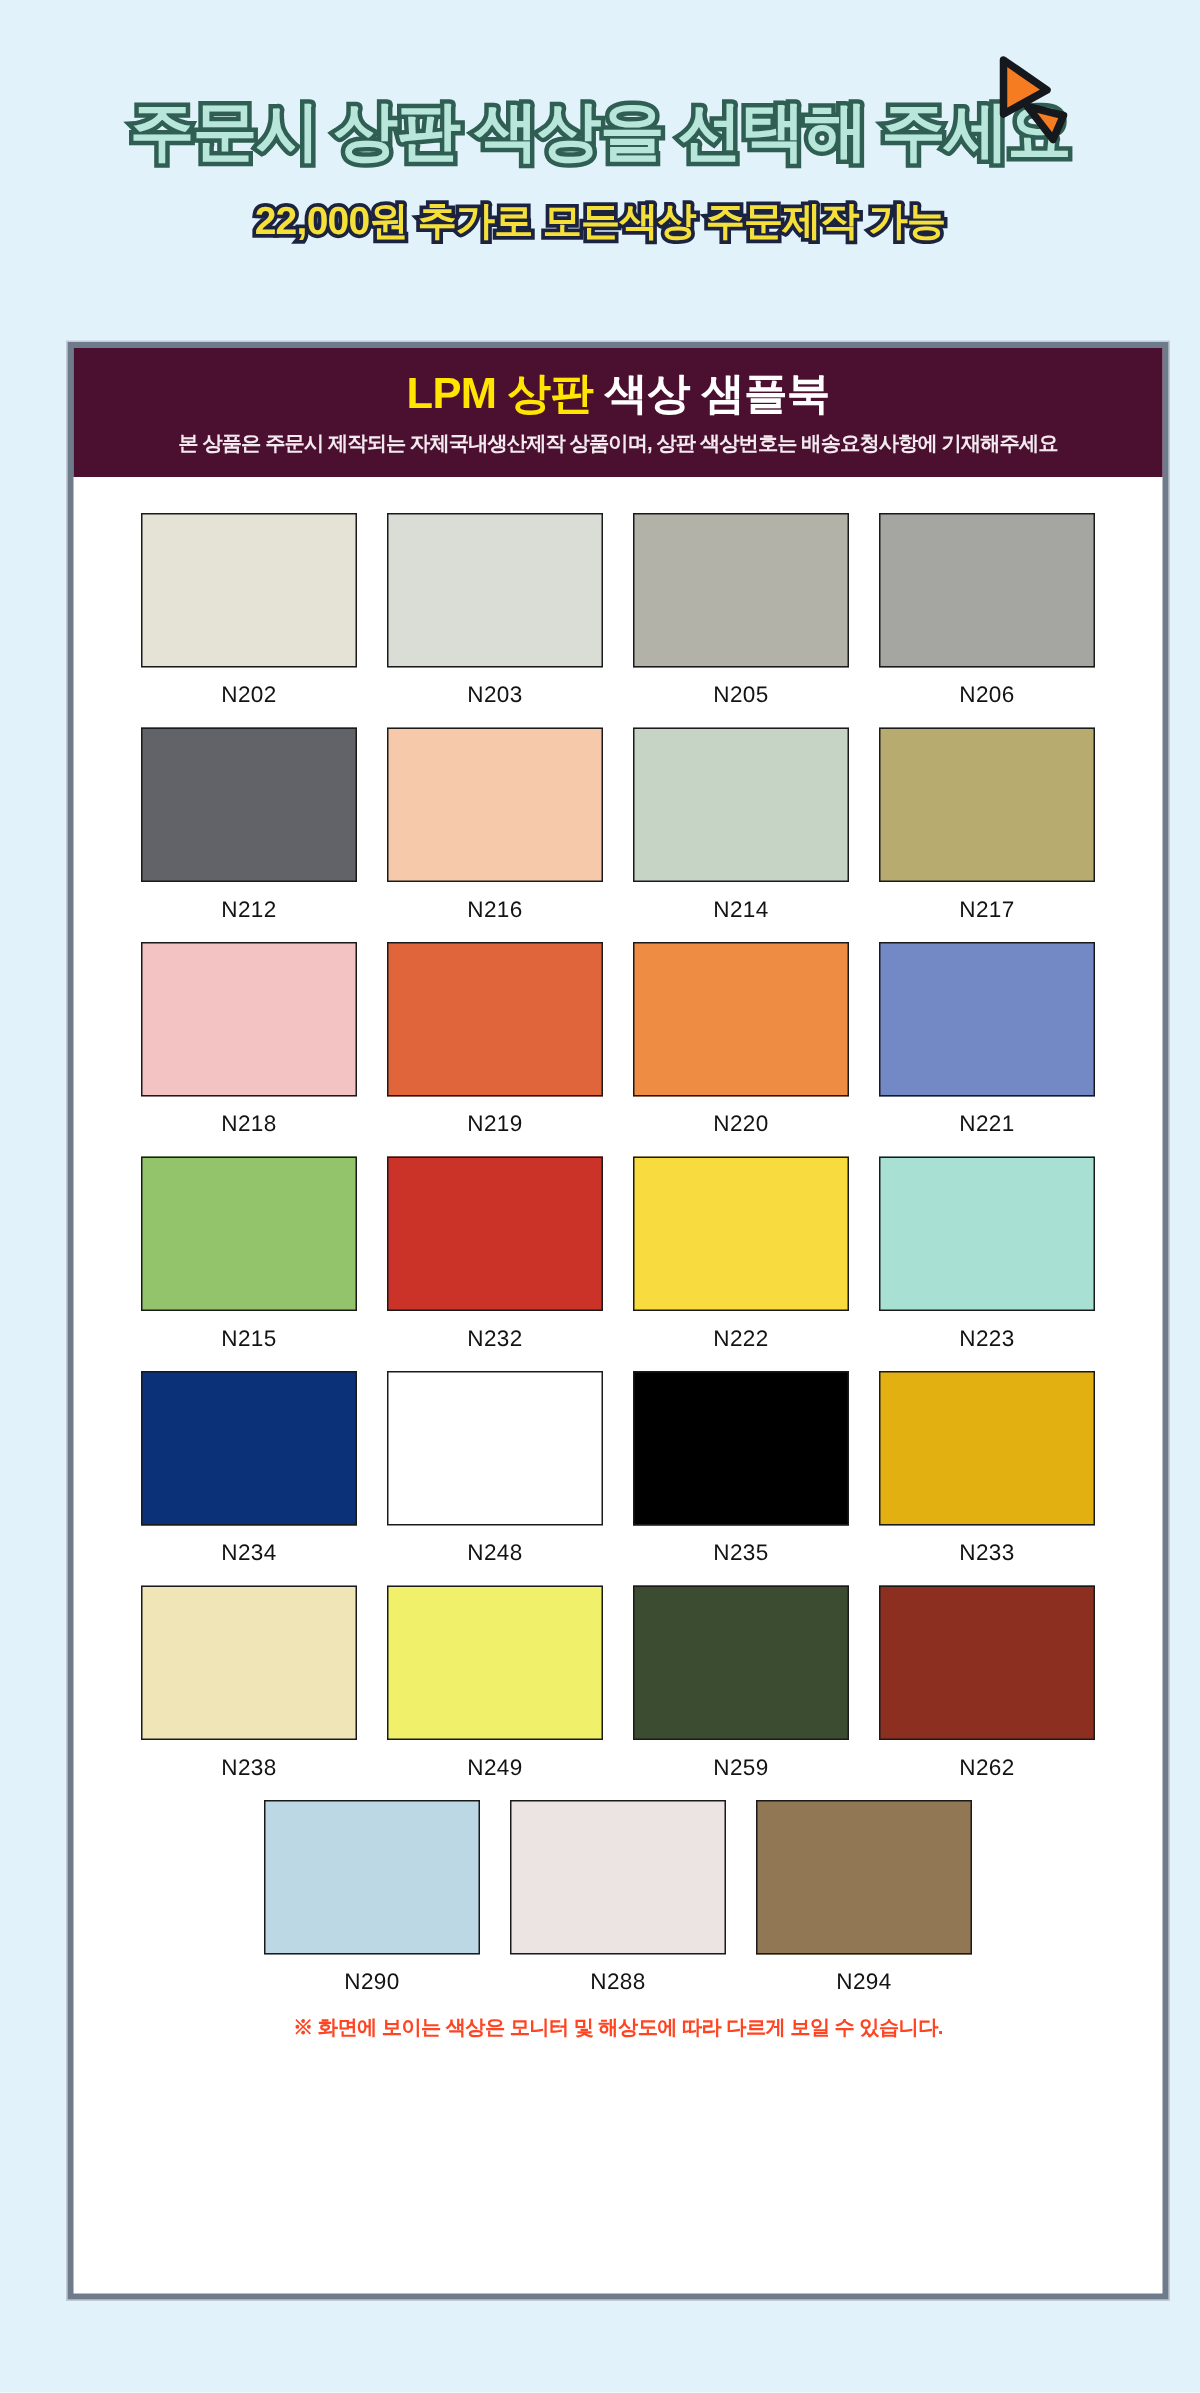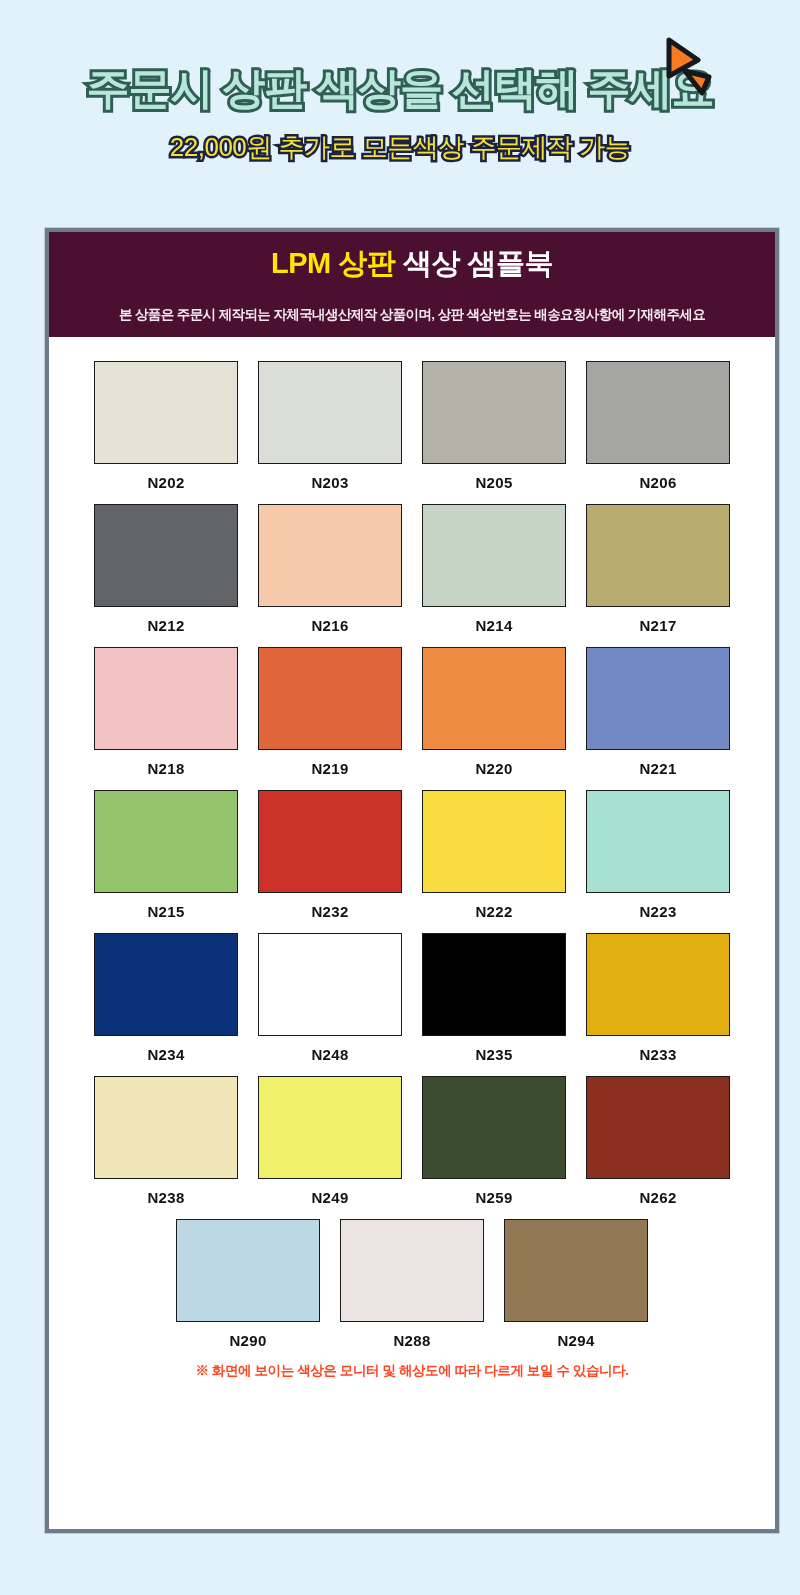--- a/index.html
+++ b/index.html
@@ -39,21 +39,21 @@
     color: #b9e6da;
     -webkit-text-stroke: 6px #2f5e52;
     paint-order: stroke fill;
     line-height: 1.15;
   }
 
   .promo-sub {
     margin-top: 17px;
     font-family: "Liberation Sans", sans-serif;
     font-size: 26px;
-    font-weight: normal;
+    font-weight: bold;
     letter-spacing: -0.5px;
     color: #f5e03a;
     -webkit-text-stroke: 5px #1c2340;
     paint-order: stroke fill;
   }
 
   
   .card {
     position: absolute;
     top: 228px;
@@ -74,21 +74,21 @@
   .card-header-title {
     font-size: 29px;
     font-weight: bold;
     letter-spacing: -0.5px;
     line-height: 1.2;
     color: #ffffff;
   }
   .card-header-title .hl { color: #ffe500; }
 
   .card-header-desc {
-    margin-top: 25px;
+    margin-top: 6px;
     font-size: 13.5px;
     font-weight: bold;
     letter-spacing: -0.6px;
     color: #f3eaf0;
   }
 
   
   .grid {
     padding: 24px 0 0 0;
   }
@@ -107,21 +107,21 @@
 
   .swatch-chip {
     width: 144px;
     height: 103px;
     border: 1px solid #1a1a1a;
   }
 
   .swatch-label {
     margin-top: 10px;
     font-size: 15px;
-    font-weight: bold;
+    font-weight: normal;
     color: #131313;
     font-family: "Liberation Sans", sans-serif;
     letter-spacing: 0.3px;
   }
 
   .card-note {
     text-align: center;
     font-size: 13.5px;
     font-weight: bold;
     letter-spacing: -0.4px;

